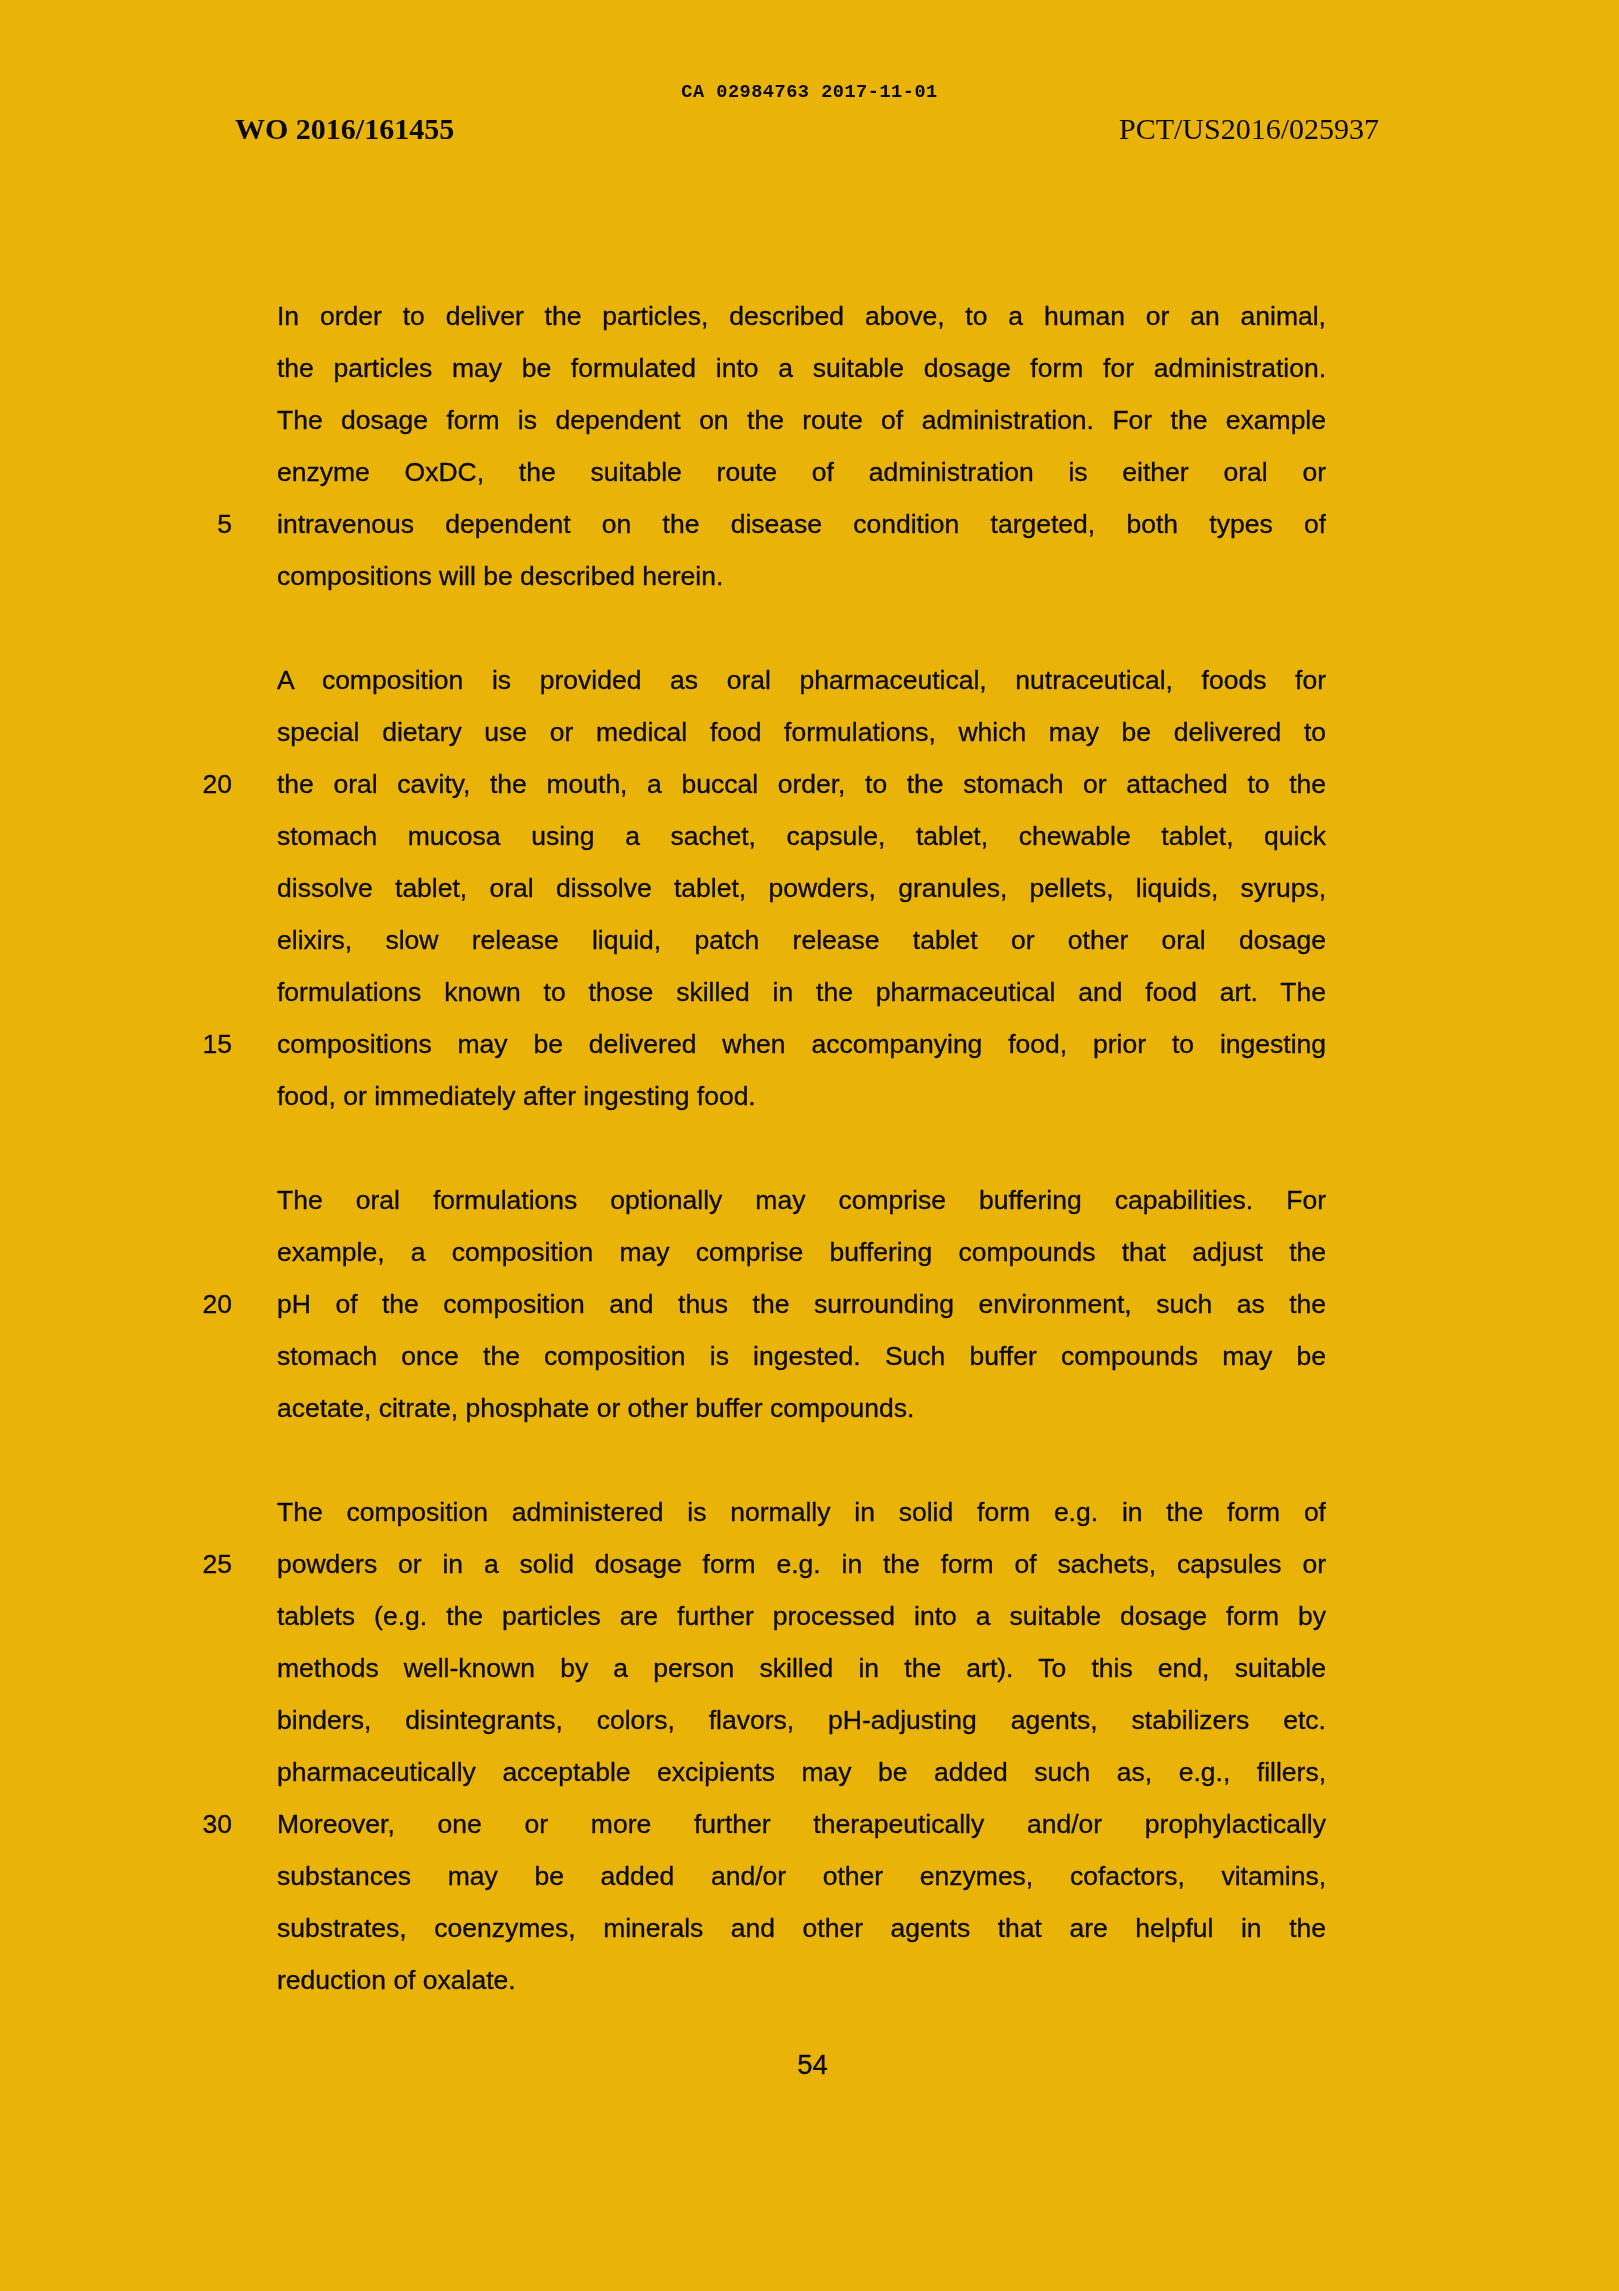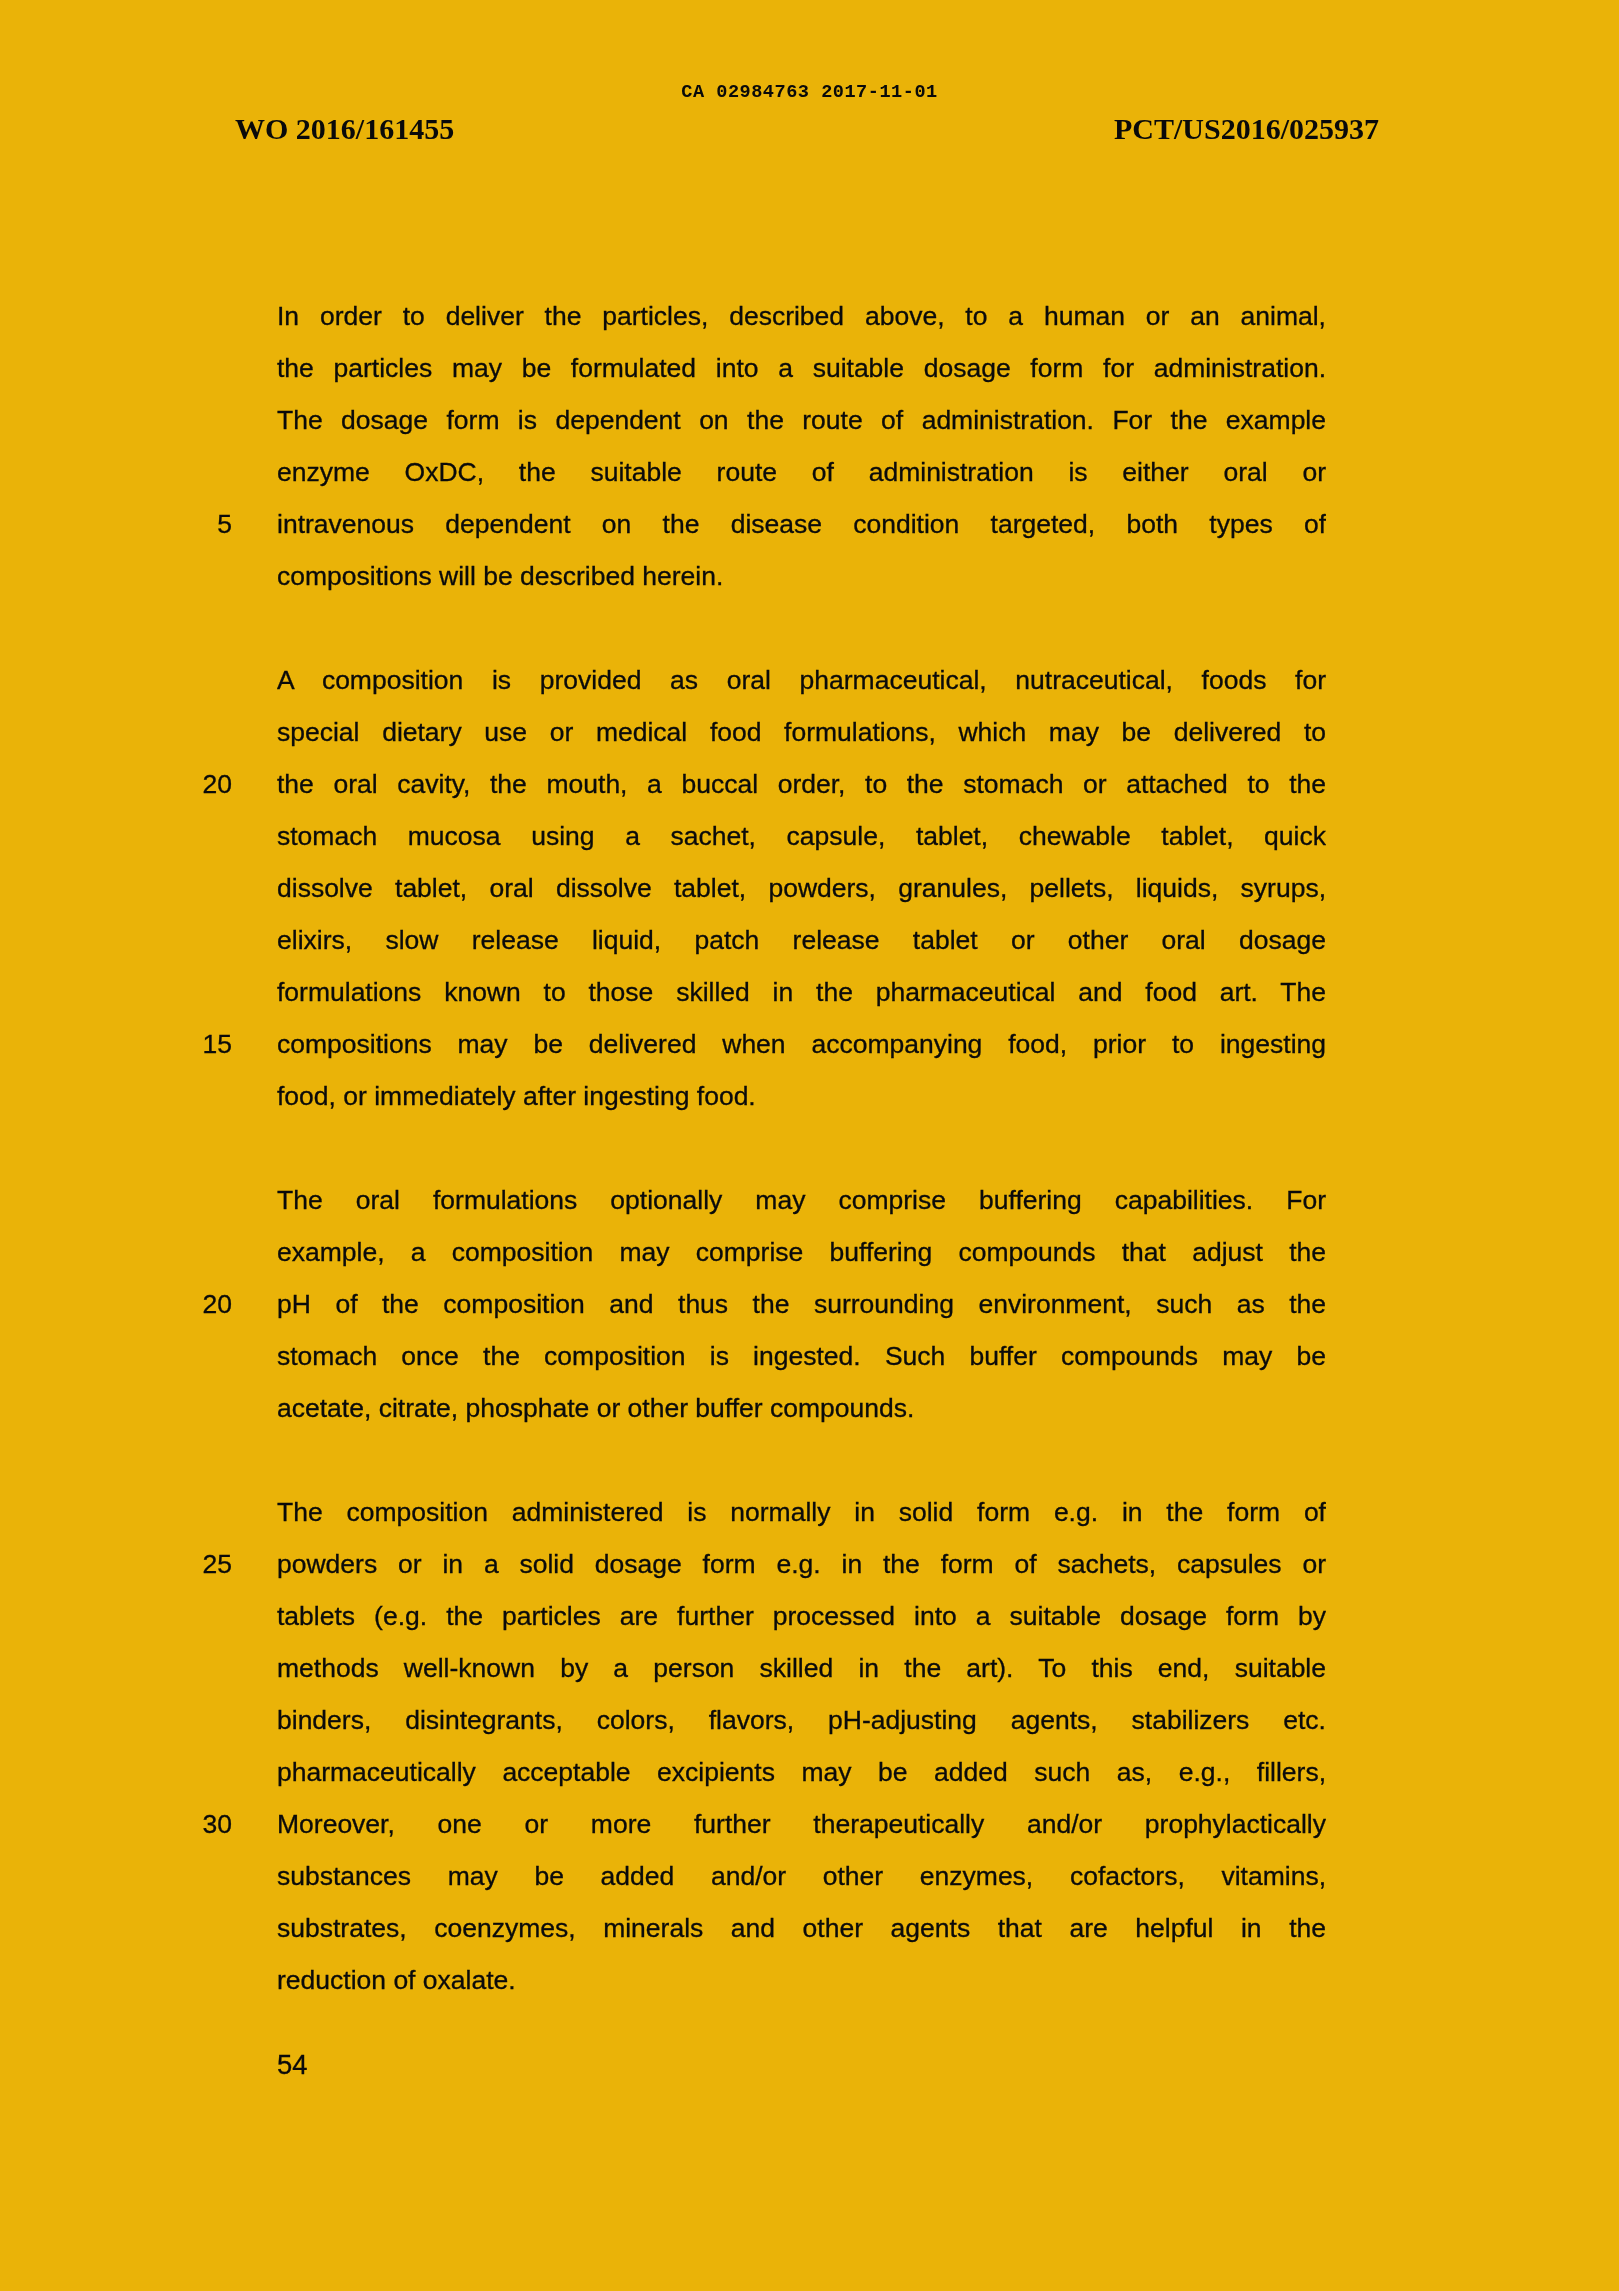--- a/index.html
+++ b/index.html
@@ -34,21 +34,21 @@
     font-family: "Liberation Serif", "DejaVu Serif", serif;
     font-weight: 700;
     font-size: 30px;
     color: #0a0a0a;
   }
   .app-no {
     position: absolute;
     top: 112px;
     right: 240px;
     font-family: "Liberation Serif", "DejaVu Serif", serif;
-    font-weight: 700;
+    font-weight: 400;
     font-size: 30px;
     color: #0a0a0a;
   }
   .body-block {
     position: absolute;
     top: 290px;
     left: 147px;
     width: 1179px;
     font-family: "Liberation Sans", "DejaVu Sans", sans-serif;
     font-size: 26.5px;
@@ -75,22 +75,23 @@
     text-justify: inter-word;
     height: 52px;
     overflow: hidden;
   }
   .linetext.lastline {
     text-align-last: left;
   }
   .page-number {
     position: absolute;
     top: 2049px;
-    left: 277px;
+    left: 288px;
     width: 1049px;
+    text-align: center;
     font-family: "Liberation Sans", "DejaVu Sans", sans-serif;
     font-size: 27.4px;
     color: #0b0b0b;
     -webkit-text-stroke: 0.3px #0b0b0b;
   }
 </style>
 </head>
 <body>
 
 <div class="page">

